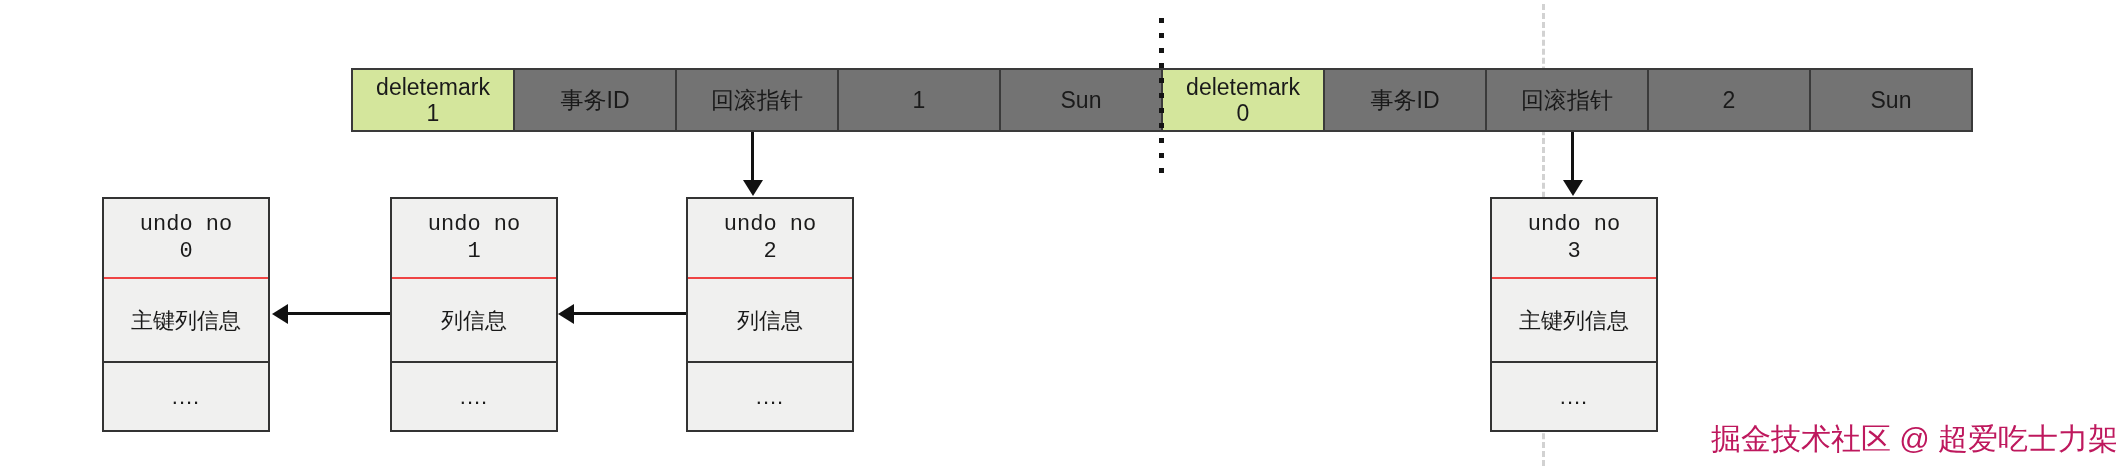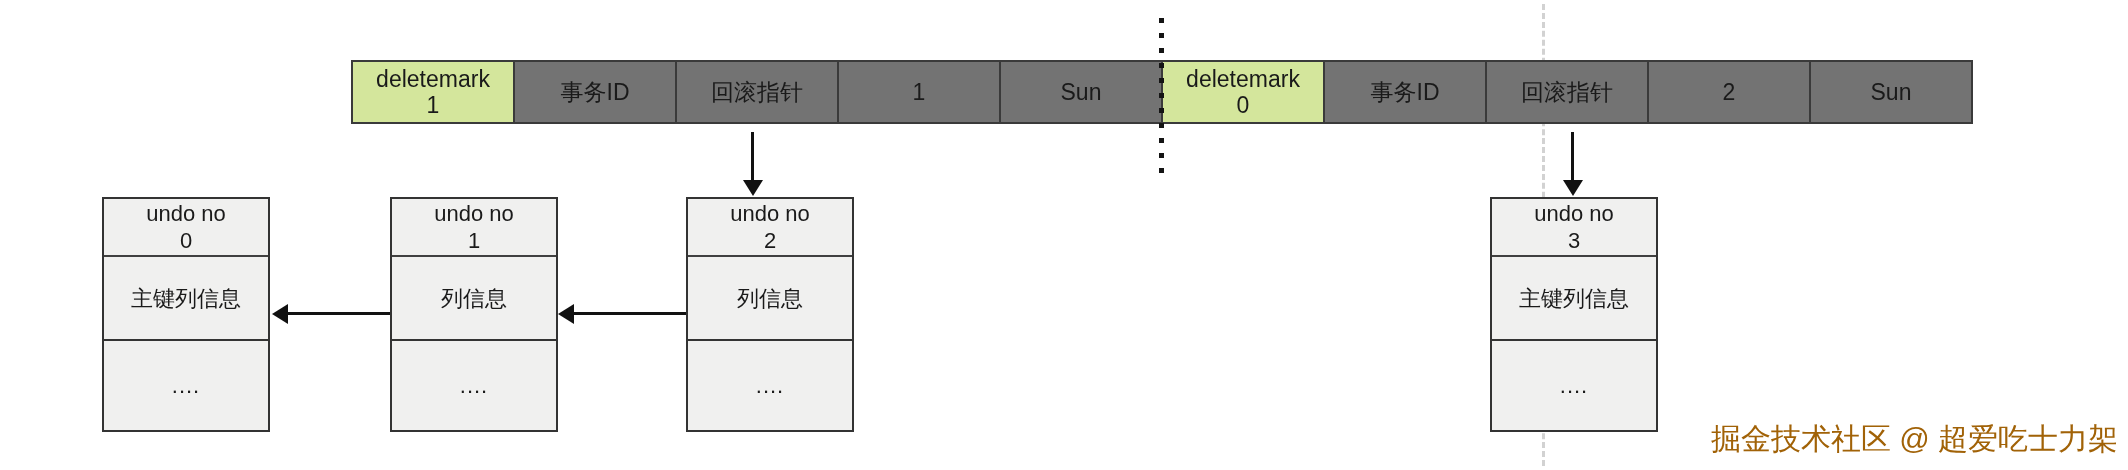--- a/index.html
+++ b/index.html
@@ -18,21 +18,21 @@
     border-left: 3px dashed #d2d2d2; z-index: 0;
   }
   .dotted-vline {
     position: absolute; left: 1159px; top: 18px; height: 156px; width: 5px;
     background-image: repeating-linear-gradient(to bottom, #141414 0px, #141414 5px, transparent 5px, transparent 15px);
     z-index: 5;
   }
 
   
   .record-row {
-    position: absolute; left: 343px; top: 60px; height: 80px;
+    position: absolute; left: 343px; top: 68px; height: 80px;
     display: flex; z-index: 2; padding-left: 8px;
   }
   .cell {
     width: 164px; height: 64px; flex: none;
     border: 2px solid #3a3a3a; margin-left: -2px;
     display: flex; flex-direction: column; align-items: center; justify-content: center;
     font-size: 23px; line-height: 26px; text-align: center;
   }
   .cell:first-child { margin-left: 0; }
   .cell.blue  { background: #737373; }
@@ -42,21 +42,21 @@
   .undo-box {
     position: absolute; top: 197px; width: 168px; height: 235px;
     border: 2px solid #333333; background: #f0f0ef; z-index: 2;
     display: flex; flex-direction: column;
     font-size: 22px; text-align: center;
   }
   .undo-box .sect {
     display: flex; flex-direction: column; align-items: center; justify-content: center;
     line-height: 27px;
   }
-  .undo-box .sect-title { height: 58px; border-bottom: 2px solid #404040; }
+  .undo-box .sect-title { height: 80px; border-bottom: 2px solid #ef4444; font-family: Liberation Mono, monospace; }
   .undo-box .sect-info  { height: 84px; border-bottom: 2px solid #333333; text-align: center; }
   .undo-box .sect-more  { flex: 1; letter-spacing: 1px; }
   .box-0 { left: 102px; }
   .box-1 { left: 390px; }
   .box-2 { left: 686px; }
   .box-3 { left: 1490px; }
 
   
   .v-arrow-line {
     position: absolute; width: 3px; background: #111111; z-index: 4;
@@ -71,21 +71,21 @@
   }
   .h-arrow-head {
     position: absolute; width: 0; height: 0; z-index: 4;
     border-top: 10px solid transparent; border-bottom: 10px solid transparent;
     border-right: 16px solid #111111;
   }
 
   
   .watermark {
     position: absolute; right: 10px; bottom: 10px;
-    font-size: 30px; color: #a16207;
+    font-size: 30px; color: #be185d;
     text-shadow: 1px 1px 0 #ffffff, 2px 2px 1px #ffffff;
     z-index: 6; white-space: nowrap;
   }
 </style>
 </head>
 <body>
 
 <div class="canvas">
 
   <div class="dashed-vline"></div>

